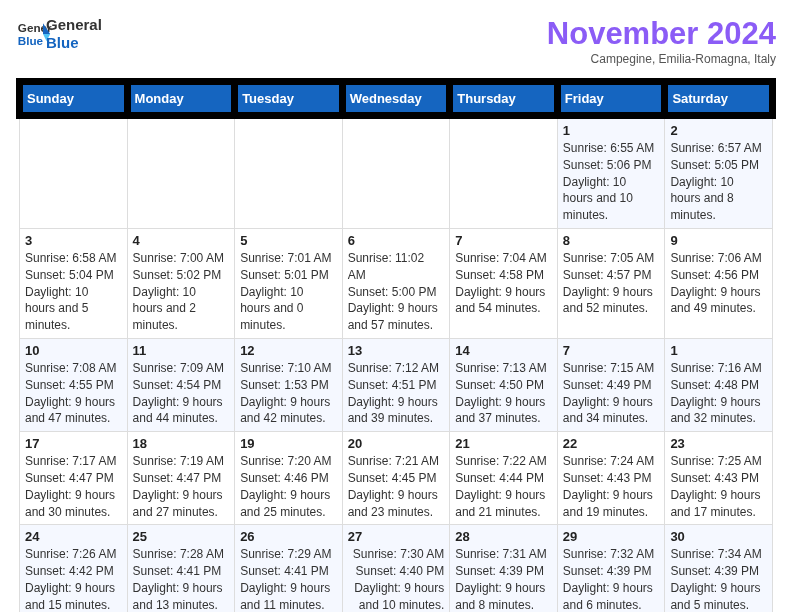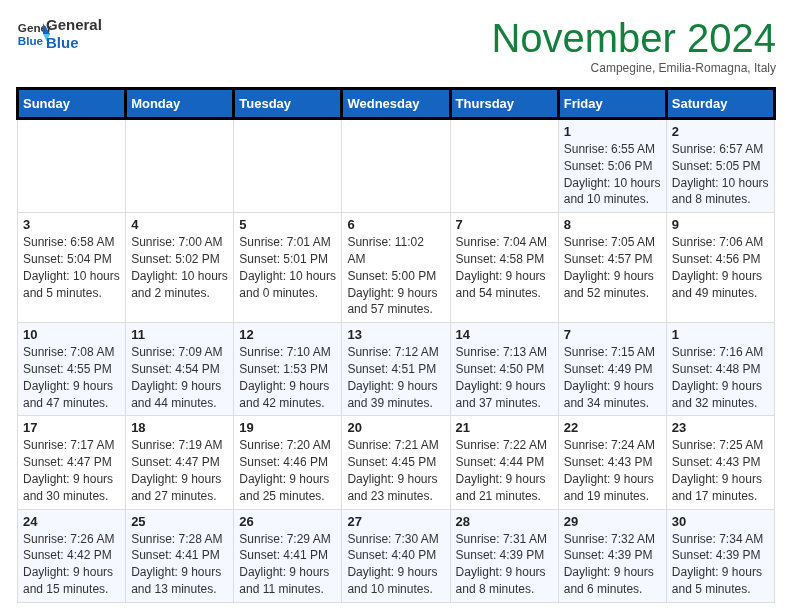--- a/index.html
+++ b/index.html
@@ -22,41 +22,41 @@
       gap: 4px;
     }
     .logo-icon {
       width: 36px;
       height: 36px;
     }
     .title-area {
       text-align: right;
     }
     .month-title {
-      font-size: 40px;
-      font-weight: normal;
-      color: #15803d;
+      font-size: 31px;
+      font-weight: bold;
+      color: #8b5cf6;
     }
     .location-title {
       font-size: 12px;
       color: #555;
     }
     table {
       width: 100%;
       border-collapse: collapse;
       table-layout: fixed;
     }
     thead th {
       background: #1565c0;
       color: #fff;
       font-size: 13px;
       font-weight: bold;
       padding: 6px 4px;
       text-align: left;
-      border: 3px solid #000000;
+      border: 7px solid #000000;
     }
     tbody td {
       vertical-align: top;
       border: 1px solid #ddd;
       padding: 4px 5px;
       font-size: 10.5px;
       color: #333;
       min-height: 80px;
       height: 90px;
     }
@@ -280,21 +280,21 @@
 Daylight: 9 hours and 13 minutes.</div>
         </td>
         <td>
           <span class="day-number">26</span>
           <div class="day-info" style="white-space: pre-line;">Sunrise: 7:29 AM
 Sunset: 4:41 PM
 Daylight: 9 hours and 11 minutes.</div>
         </td>
         <td>
           <span class="day-number">27</span>
-          <div class="day-info" style="white-space: pre-line;">Sunrise: 7:30 AM
+          <div class="day-info" style="white-space: pre-line; text-align: right;">Sunrise: 7:30 AM
 Sunset: 4:40 PM
 Daylight: 9 hours and 10 minutes.</div>
         </td>
         <td>
           <span class="day-number">28</span>
           <div class="day-info" style="white-space: pre-line;">Sunrise: 7:31 AM
 Sunset: 4:39 PM
 Daylight: 9 hours and 8 minutes.</div>
         </td>
         <td>

